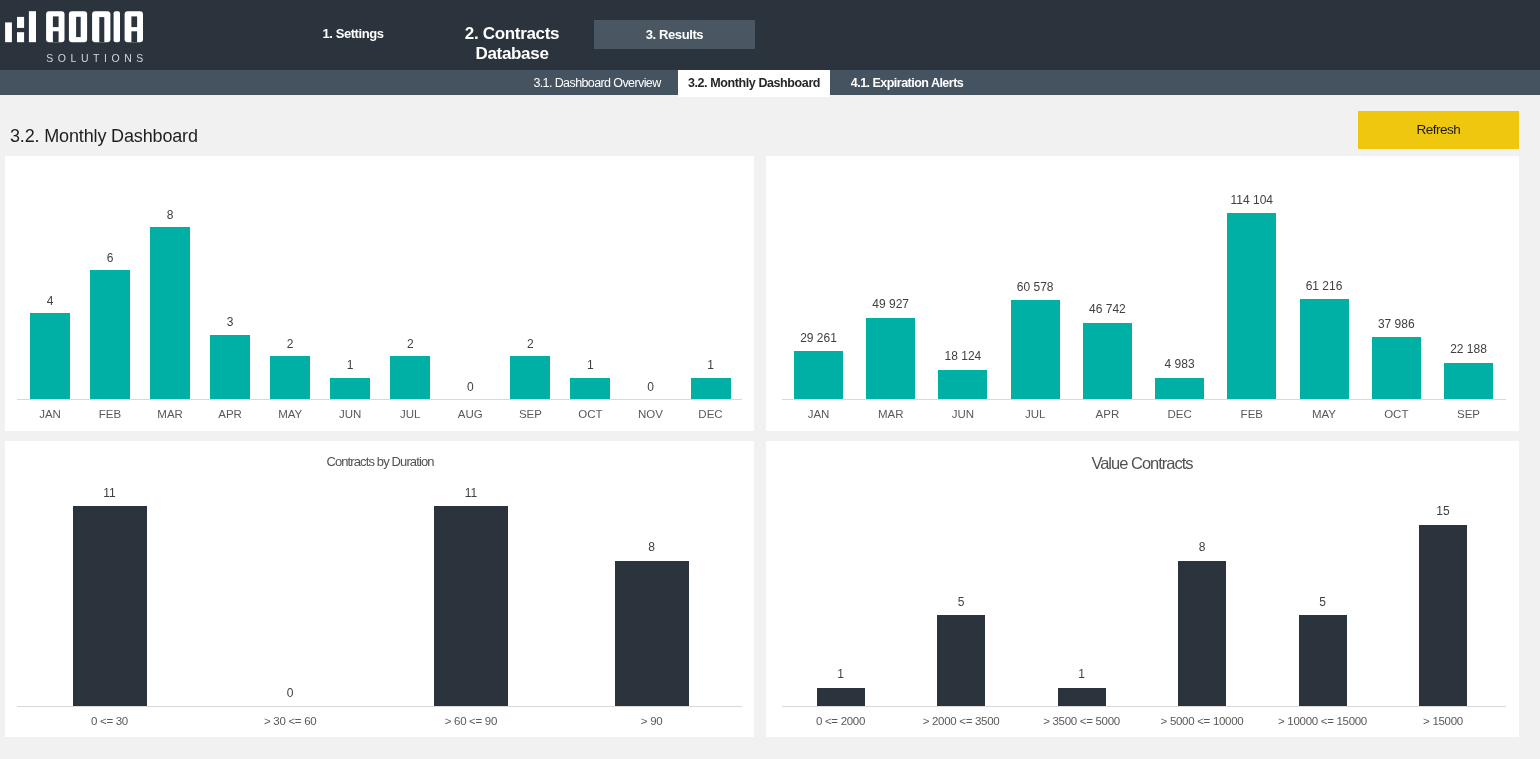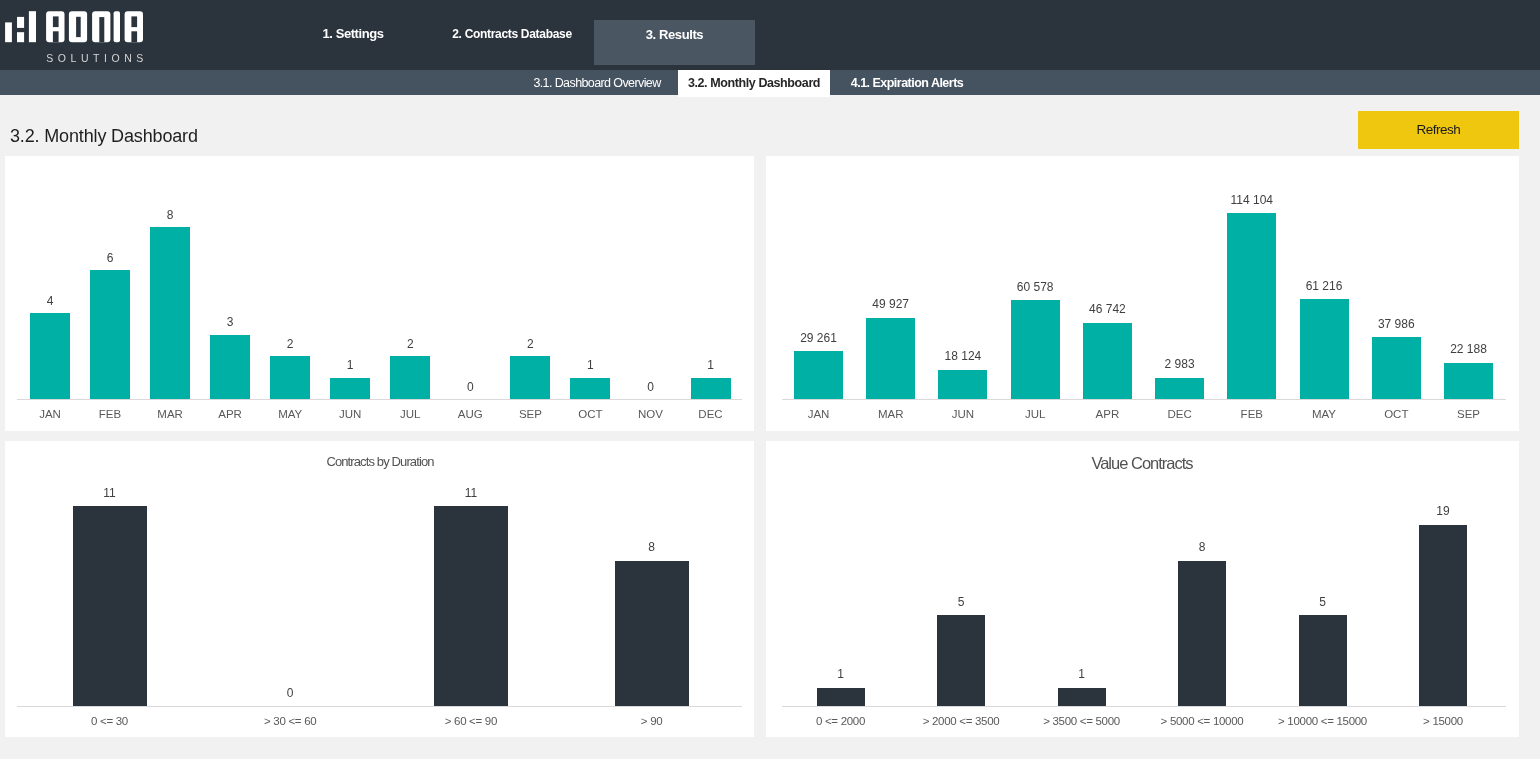--- a/index.html
+++ b/index.html
@@ -32,22 +32,22 @@
 <rect x="76.1" y="16.8" width="4.6" height="20.3"></rect>
 <rect x="99.3" y="17.1" width="5.0" height="25.1"></rect>
 <rect x="131.4" y="16.4" width="5.7" height="10.7"></rect>
 <rect x="131.4" y="31.3" width="5.7" height="10.9"></rect>
 </g>
 <g fill="#ffffff">
 <text x="46.3" y="62.2" font-family="Liberation Sans" font-size="10.5" fill="#d6d6d6" textLength="97" lengthAdjust="spacing">SOLUTIONS</text>
 </g>
     </svg>
 <div class="abs" style="left:293px;top:24px;width:120px;height:20px;line-height:20px;text-align:center;color:#fff;font-weight:bold;font-size:13px;letter-spacing:-0.43px">1. Settings</div>
-<div class="abs" style="left:432px;top:24px;width:160px;height:20px;line-height:20px;text-align:center;color:#fff;font-weight:bold;font-size:12px;letter-spacing:-0.31px">2. Contracts Database</div>
-<div class="abs" style="left:594px;top:20px;width:161px;height:45px;line-height:29px;text-align:center;color:#fff;font-weight:bold;font-size:13px;letter-spacing:-0.4px;background:#4a5763">3. Results</div>
+<div class="abs" style="left:432px;top:24px;width:160px;height:20px;line-height:20px;text-align:center;color:#fff;font-weight:bold;font-size:17px;letter-spacing:-0.31px">2. Contracts Database</div>
+<div class="abs" style="left:594px;top:20px;width:161px;height:29px;line-height:29px;text-align:center;color:#fff;font-weight:bold;font-size:13px;letter-spacing:-0.4px;background:#4a5763">3. Results</div>
 <div class="abs" style="left:507px;top:71px;width:180px;height:24px;line-height:24px;text-align:center;color:#fff;font-weight:normal;font-size:12.5px;letter-spacing:-0.6px">3.1. Dashboard Overview</div>
 <div class="abs" style="left:678px;top:70px;width:152px;height:27px;line-height:26px;text-align:center;color:#262626;font-weight:bold;font-size:12.5px;letter-spacing:-0.4px;background:#fff">3.2. Monthly Dashboard</div>
 <div class="abs" style="left:817px;top:71px;width:180px;height:24px;line-height:24px;text-align:center;color:#fff;font-weight:bold;font-size:12.5px;letter-spacing:-0.52px">4.1. Expiration Alerts</div>
 <div class="abs" style="left:10px;top:125px;height:22px;line-height:22px;font-size:18px;letter-spacing:-0.15px;color:#1f1f1f">3.2. Monthly Dashboard</div>
 <div class="abs" style="left:1358px;top:111px;width:161px;height:38px;line-height:38px;text-align:center;font-size:13.5px;letter-spacing:-0.5px;color:#1a1a1a;background:#eec70e">Refresh</div>
 <div class="panel" style="left:5px;top:156px;width:749px;height:275px"></div>
 <div class="panel" style="left:766px;top:156px;width:753px;height:275px"></div>
 <div class="panel" style="left:5px;top:441px;width:749px;height:296px"></div>
 <div class="panel" style="left:766px;top:441px;width:753px;height:296px"></div>
 <div class="axis" style="left:17px;top:399px;width:725px"></div>
@@ -95,21 +95,21 @@
 <div class="bar" style="left:938.4px;top:369.5px;width:49px;height:29.5px;background:#00b0a5"></div>
 <div class="vl" style="left:902.9px;top:349.0px">18 124</div>
 <div class="al" style="left:892.9px;top:406.5px">JUN</div>
 <div class="bar" style="left:1010.7px;top:300.3px;width:49px;height:98.7px;background:#00b0a5"></div>
 <div class="vl" style="left:975.2px;top:279.8px">60 578</div>
 <div class="al" style="left:965.2px;top:406.5px">JUL</div>
 <div class="bar" style="left:1082.9px;top:322.8px;width:49px;height:76.2px;background:#00b0a5"></div>
 <div class="vl" style="left:1047.4px;top:302.3px">46 742</div>
 <div class="al" style="left:1037.4px;top:406.5px">APR</div>
 <div class="bar" style="left:1155.1px;top:377.8px;width:49px;height:21.2px;background:#00b0a5"></div>
-<div class="vl" style="left:1119.6px;top:357.3px">2 983</div>
+<div class="vl" style="left:1119.6px;top:357.3px">4 983</div>
 <div class="al" style="left:1109.6px;top:406.5px">DEC</div>
 <div class="bar" style="left:1227.3px;top:213.0px;width:49px;height:186.0px;background:#00b0a5"></div>
 <div class="vl" style="left:1191.8px;top:192.5px">114 104</div>
 <div class="al" style="left:1181.8px;top:406.5px">FEB</div>
 <div class="bar" style="left:1299.5px;top:299.2px;width:49px;height:99.8px;background:#00b0a5"></div>
 <div class="vl" style="left:1264.0px;top:278.7px">61 216</div>
 <div class="al" style="left:1254.0px;top:406.5px">MAY</div>
 <div class="bar" style="left:1371.8px;top:337.1px;width:49px;height:61.9px;background:#00b0a5"></div>
 <div class="vl" style="left:1336.3px;top:316.6px">37 986</div>
 <div class="al" style="left:1326.3px;top:406.5px">OCT</div>
@@ -140,14 +140,14 @@
 <div class="bar" style="left:1057.5px;top:687.9px;width:48px;height:18.1px;background:#2b333c"></div>
 <div class="vl" style="left:1021.5px;top:667.4px">1</div>
 <div class="al2" style="left:1011.5px;top:714.0px">&gt; 3500 &lt;= 5000</div>
 <div class="bar" style="left:1178.0px;top:560.8px;width:48px;height:145.2px;background:#2b333c"></div>
 <div class="vl" style="left:1142.0px;top:540.3px">8</div>
 <div class="al2" style="left:1132.0px;top:714.0px">&gt; 5000 &lt;= 10000</div>
 <div class="bar" style="left:1298.5px;top:615.2px;width:48px;height:90.8px;background:#2b333c"></div>
 <div class="vl" style="left:1262.5px;top:594.8px">5</div>
 <div class="al2" style="left:1252.5px;top:714.0px">&gt; 10000 &lt;= 15000</div>
 <div class="bar" style="left:1419.0px;top:524.5px;width:48px;height:181.5px;background:#2b333c"></div>
-<div class="vl" style="left:1383.0px;top:504.0px">19</div>
+<div class="vl" style="left:1383.0px;top:504.0px">15</div>
 <div class="al2" style="left:1373.0px;top:714.0px">&gt; 15000</div>
 </div>
 </body></html>

